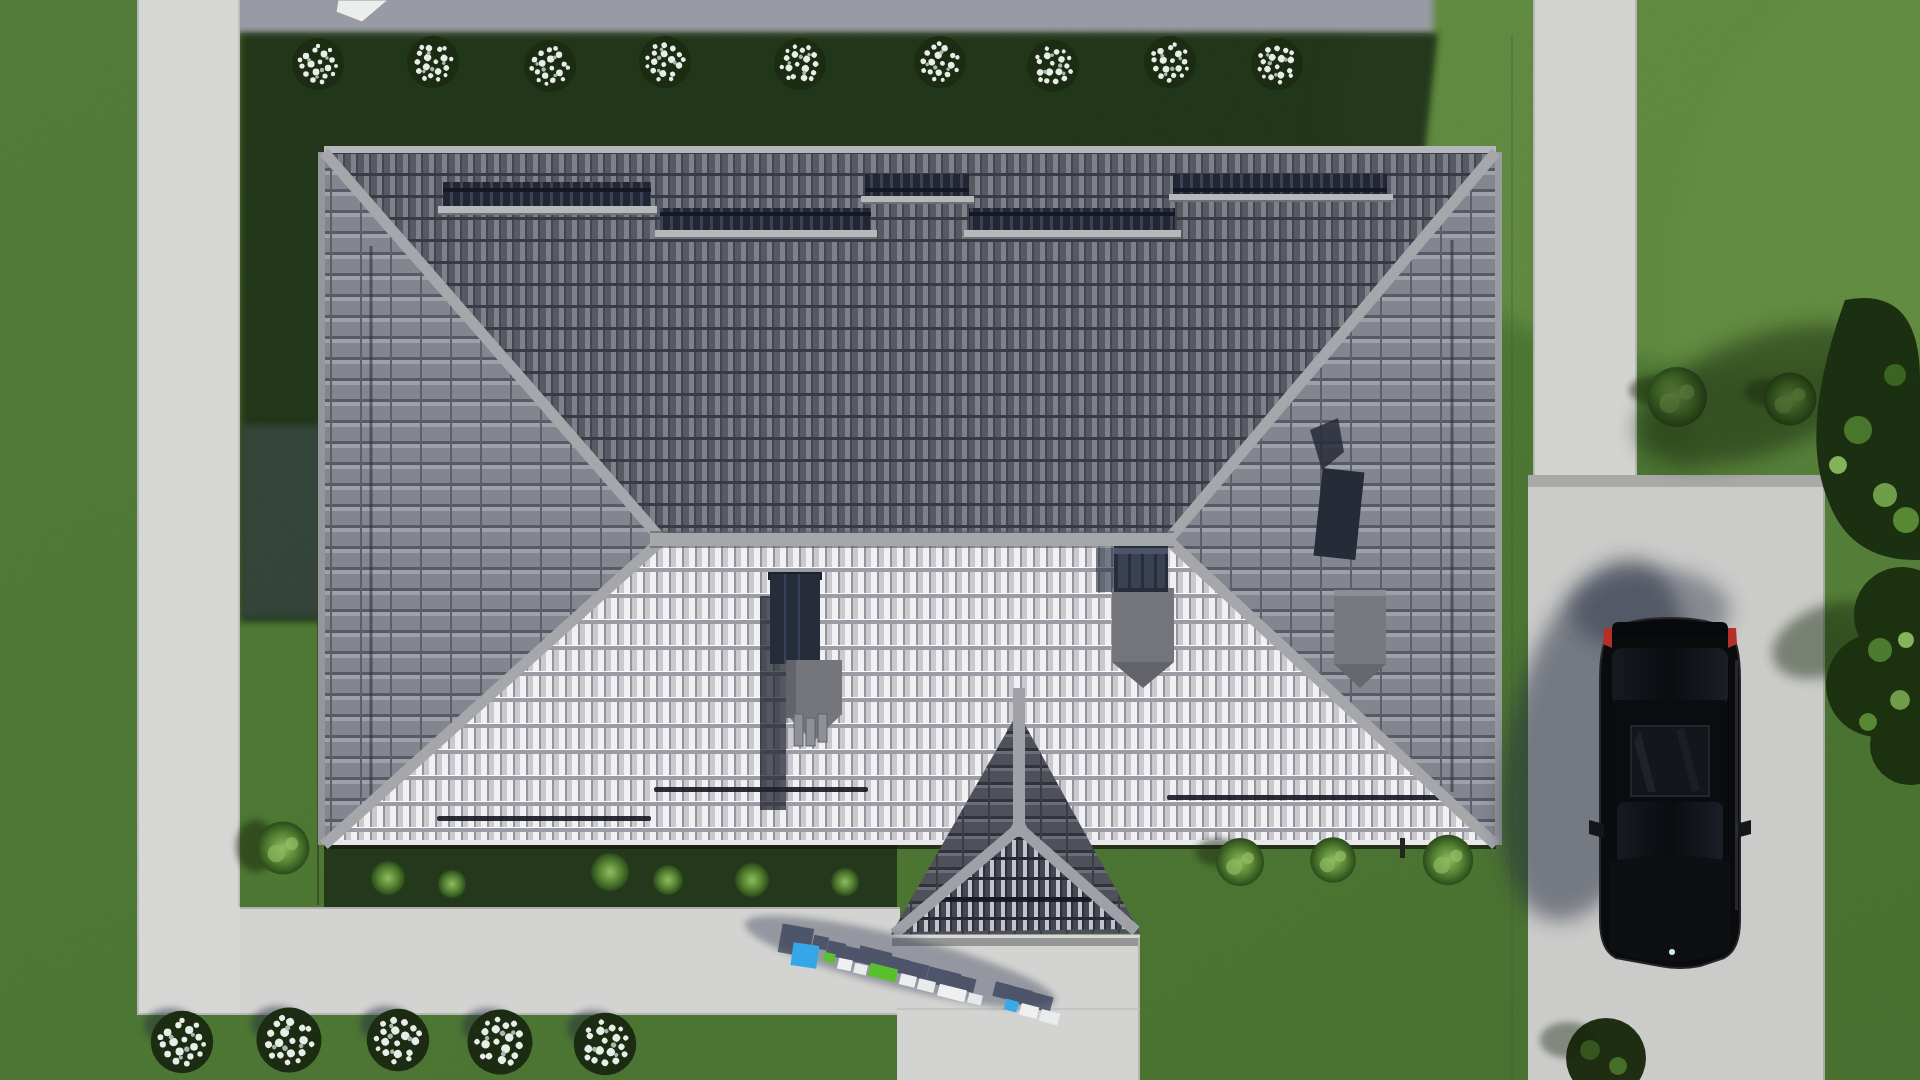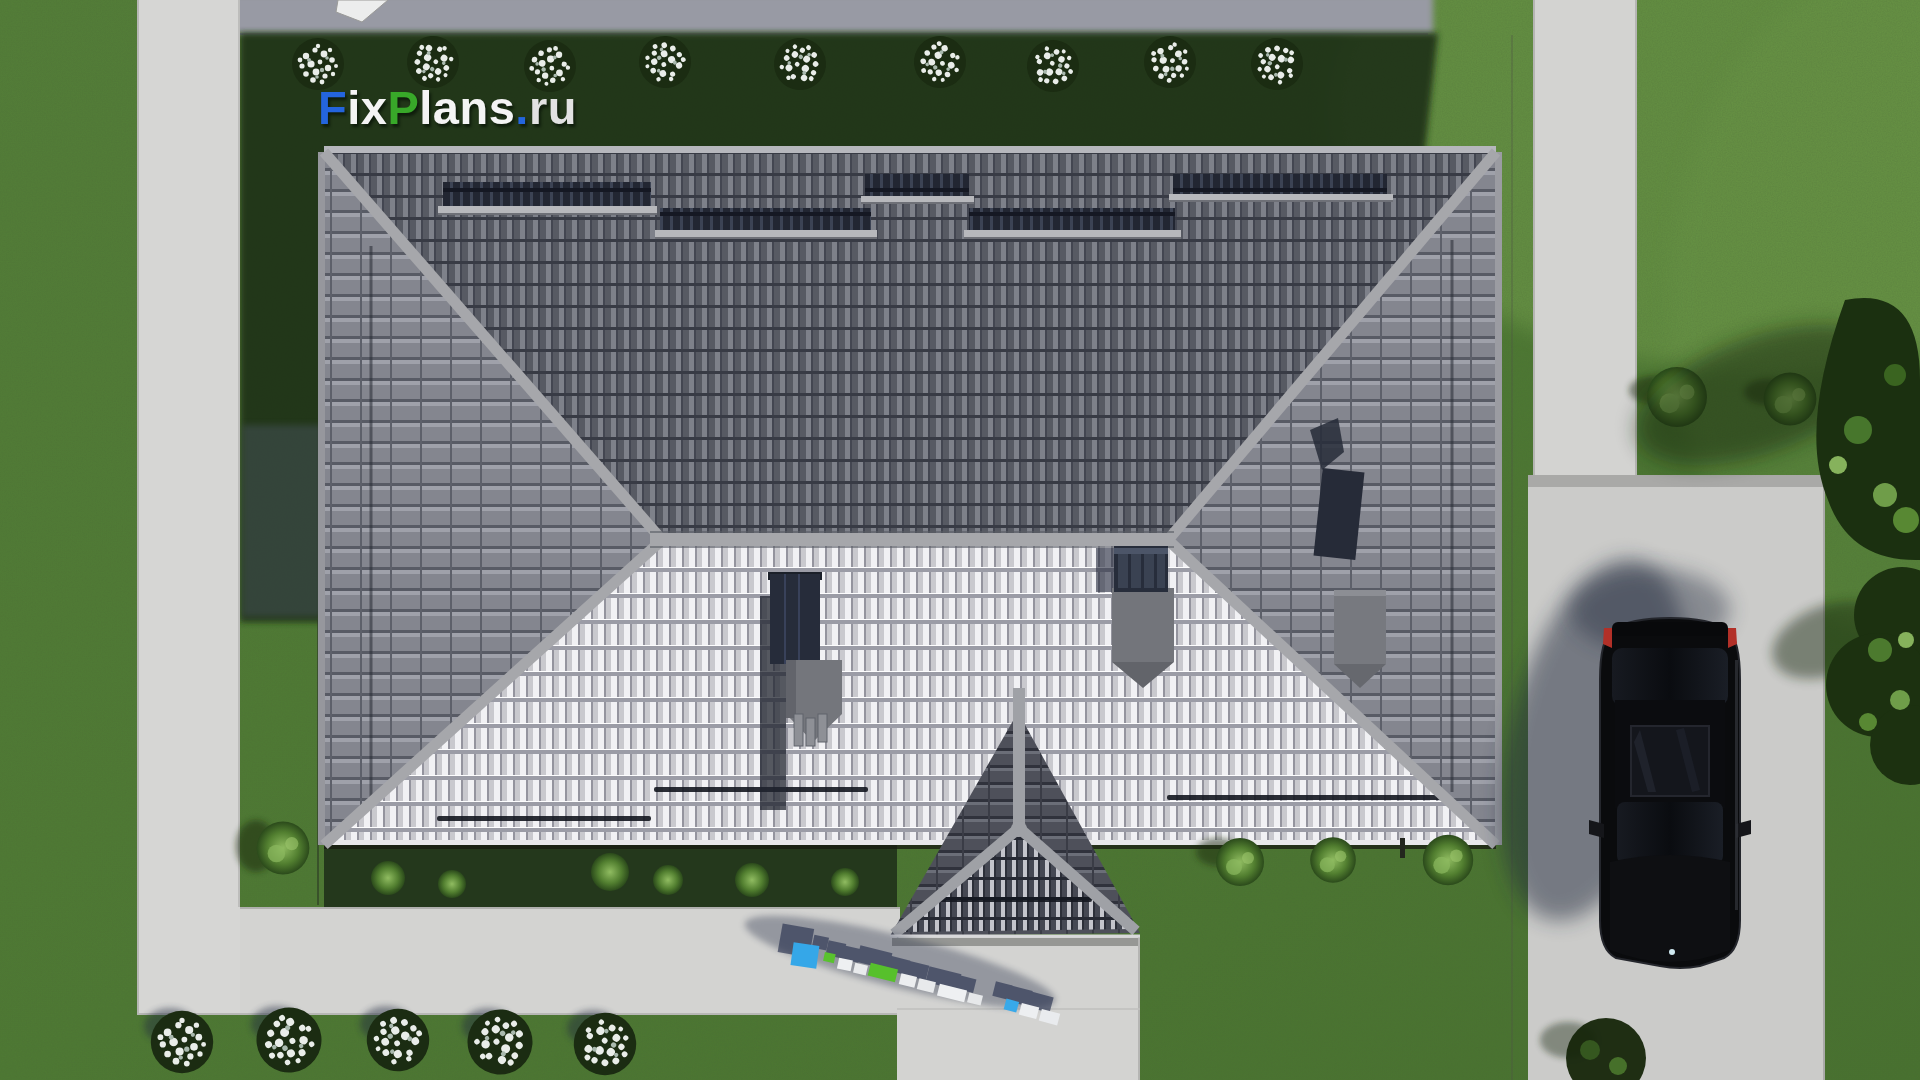--- a/index.html
+++ b/index.html
@@ -370,17 +370,14 @@
       <rect x="918" y="980" width="17" height="11" fill="#e8eaec" transform="rotate(14 926 985)"></rect>
       <rect x="938" y="987" width="28" height="12" fill="#eef0f2" transform="rotate(14 952 993)"></rect>
       <rect x="968" y="994" width="14" height="10" fill="#e6e8ea" transform="rotate(14 975 999)"></rect>
       <rect x="1005" y="1000" width="13" height="11" fill="#38a9e9" transform="rotate(15 1011 1005)"></rect>
       <rect x="1020" y="1005" width="18" height="12" fill="#edeff1" transform="rotate(15 1029 1011)"></rect>
       <rect x="1040" y="1011" width="19" height="12" fill="#e9ebee" transform="rotate(15 1049 1017)"></rect>
     </g>
   </g>
 </svg>
 
-<div class="logo">
-  <span class="c-blue">F</span><span class="c-white">ix</span><span class="c-green">P</span><span class="c-white">lans</span><span class="c-blue">.</span><span class="c-grey">ru</span>
+
 </div>
 
-</div>
-
 </body></html>

